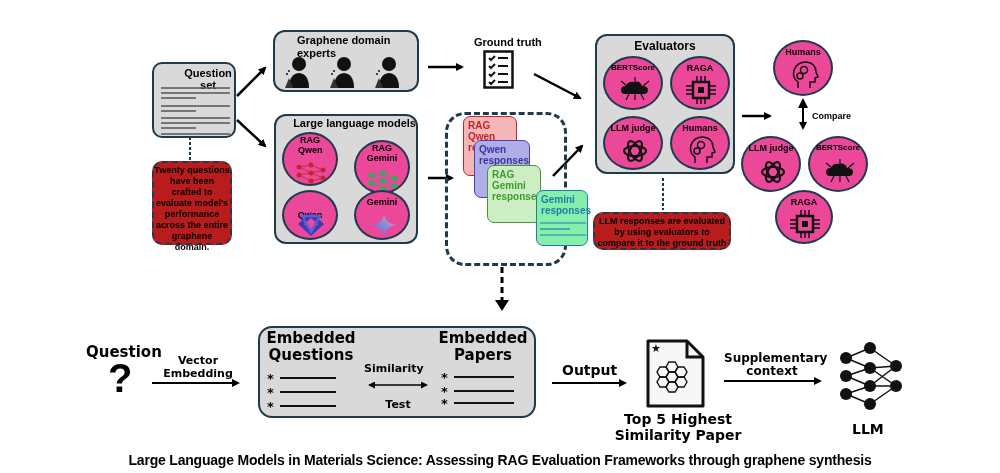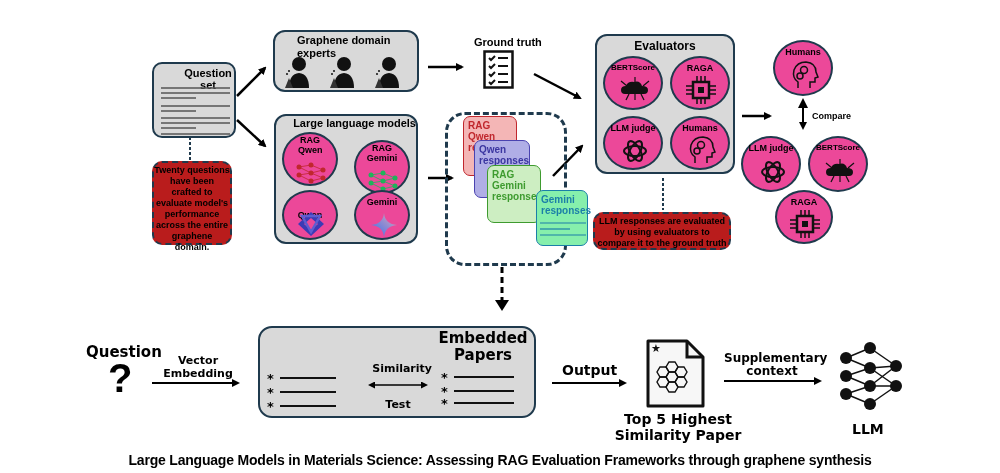--- a/index.html
+++ b/index.html
@@ -324,22 +324,23 @@
         <line x1="21" y1="22" x2="21" y2="28"></line>
       </g>
   </svg>
 </div>
 
 <div class="abs cal" style="left:86px;top:343px;font-size:15px;">Question</div>
 <div class="abs" style="left:108px;top:356px;font-size:40px;font-weight:bold;line-height:44px;">?</div>
 <div class="abs cal" style="left:160px;top:354px;width:76px;font-size:11px;line-height:13px;text-align:center;">Vector Embedding</div>
 
 <div class="box" style="left:258px;top:326px;width:278px;height:92px;border-radius:14px;">
+  <div class="abs cal" style="left:6px;top:2px;width:90px;font-size:15px;line-height:17px;text-align:center;">Embedded Questions</div>
   <div class="abs cal" style="left:178px;top:2px;width:90px;font-size:15px;line-height:17px;text-align:center;">Embedded Papers</div>
-  <div class="abs cal" style="left:104px;top:34px;width:68px;font-size:11px;text-align:right;">Similarity</div>
+  <div class="abs cal" style="left:104px;top:34px;width:68px;font-size:11px;text-align:left;">Similarity</div>
   <div class="abs cal" style="left:104px;top:70px;width:68px;font-size:11px;text-align:center;">Test</div>
   <svg class="abs" width="278" height="92" style="left:0;top:0;">
     <defs>
       <marker id="ahs" markerWidth="7" markerHeight="7" refX="5" refY="3.5" orient="auto-start-reverse" markerUnits="userSpaceOnUse">
           <path d="M0,0 L7,3.5 L0,7 z" fill="#000"></path>
         </marker>
     </defs>
     <line x1="110" y1="57" x2="166" y2="57" stroke="#000" stroke-width="1.5" marker-end="url(#ahs)" marker-start="url(#ahs)"></line>
     <g stroke="#111" stroke-width="2">
       <line x1="20" y1="50" x2="76" y2="50"></line>

